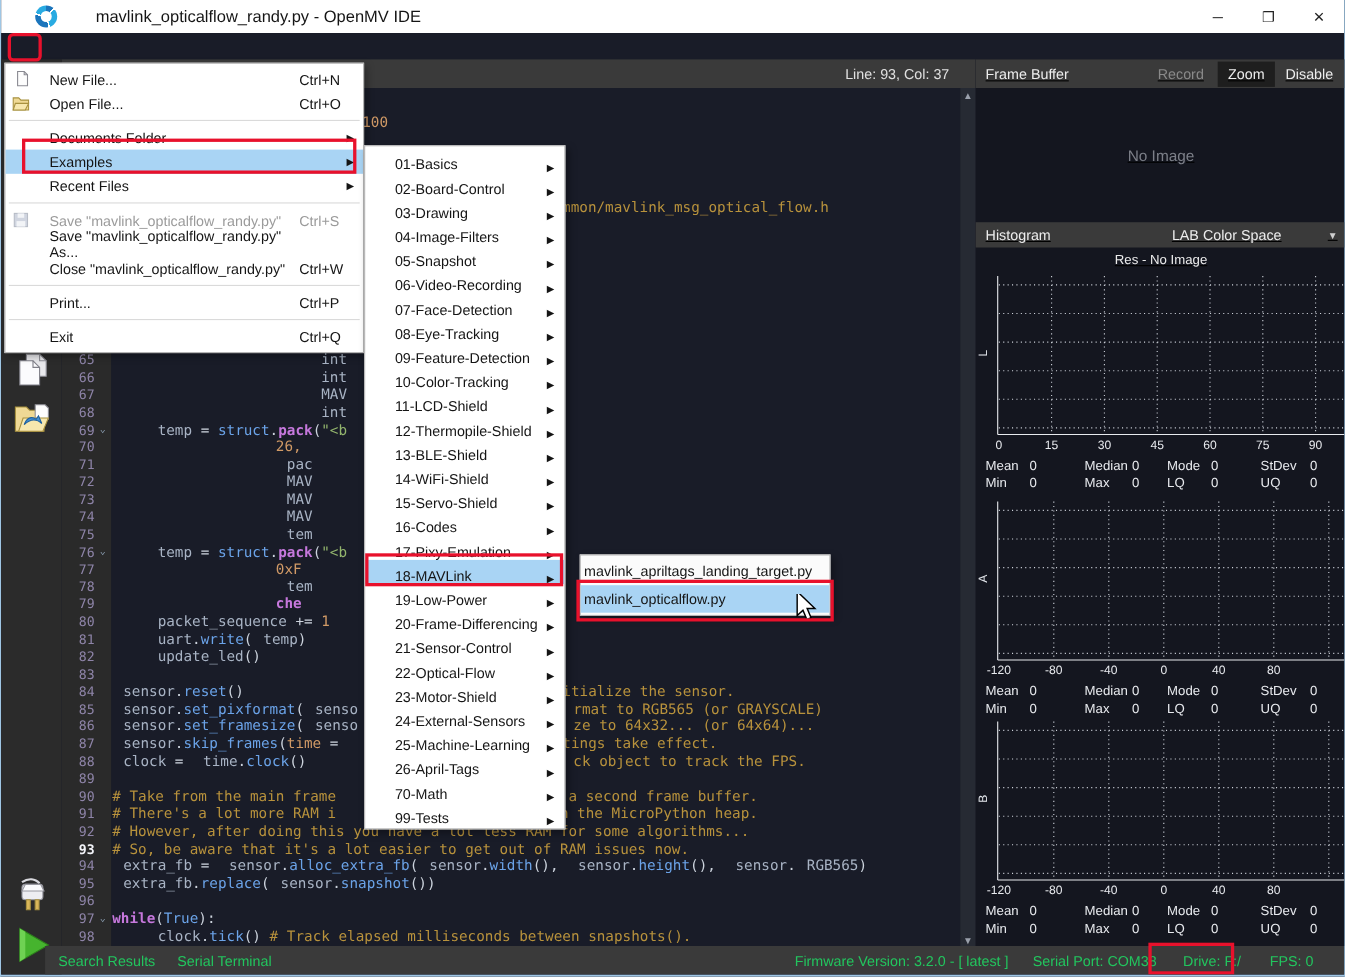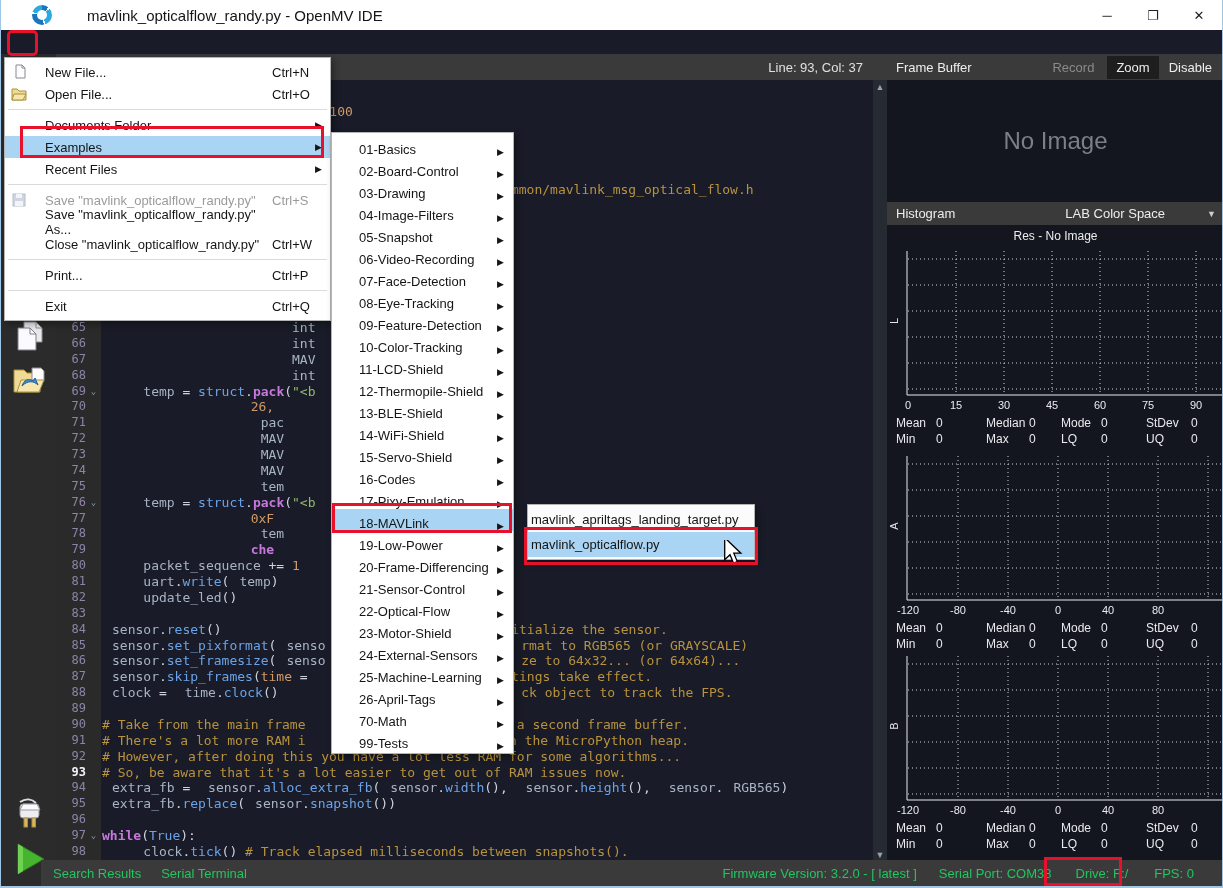--- a/index.html
+++ b/index.html
@@ -36,27 +36,27 @@
   .cl.cur .ln{color:#f2f3f8;font-weight:bold;}
   .c-id{color:#a8b3c4;margin-left:10px;} .c-op{color:#ccd3dd;} .c-kw{color:#c678dd;font-weight:bold;}
   .c-fn{color:#6ba3e8;} .c-num{color:#d19a66;} .c-com{color:#b8923c;} .c-str{color:#93b56d;} .c-sp{color:transparent;}
   .frag{position:absolute;font-family:"DejaVu Sans Mono",monospace;font-size:13px;white-space:pre;}
   .frag1{left:232px;top:24px;}
   .frag2{left:408px;top:102px;color:#b8923c;}
   .editor-scroll{position:absolute;left:872px;top:80px;width:14px;height:782px;background:#262a33;z-index:1;
     display:flex;flex-direction:column;justify-content:space-between;align-items:center;color:#9aa0ab;font-size:9px;}
   .sc-btn{height:14px;display:flex;align-items:center;}
   
-  .right-panel{position:absolute;left:886px;top:54px;width:337px;bottom:26px;background:#14161f;z-index:1;display:flex;flex-direction:column;}
+  .right-panel{position:absolute;left:886px;top:54px;width:337px;bottom:26px;background:#14161f;z-index:1;display:flex;flex-direction:column;text-decoration:underline;}
   .fb-header{height:26px;flex:none;background:#3a3a3a;display:flex;align-items:center;color:#ededed;font-size:13px;padding:0 6px 0 9px;}
   .fb-title{flex:1;}
   .fb-record{color:#8a8a8a;margin-right:13px;}
   .fb-zoom{background:#1e1e1e;padding:4px 9px;margin-right:4px;}
   .fb-disable{padding:4px 6px;}
-  .fb-image{height:122px;flex:none;display:flex;align-items:center;justify-content:center;color:#7c7f88;font-size:24px;}
+  .fb-image{height:122px;flex:none;display:flex;align-items:center;justify-content:center;color:#7c7f88;font-size:14px;}
   .hist-header{height:23px;flex:none;background:#3a3a3a;display:flex;align-items:center;color:#ededed;font-size:13px;padding:0 8px 0 9px;}
   .hh-title{flex:1;}
   .hh-space{margin-right:42px;}
   .hh-arrow{font-size:9px;color:#cfcfcf;}
   .res-row{height:22px;flex:none;text-align:center;line-height:22px;color:#ececec;font-size:12px;}
   .hist-block{flex:none;position:relative;}
   .hb-l{height:205px;} .hb-a{height:200px;} .hb-b{height:210px;}
   .plot{position:absolute;left:0;top:2px;width:337px;height:148px;}
   .axis-lab{position:absolute;left:0px;top:68px;width:14px;text-align:center;color:#e2e5ea;font-size:11px;transform:rotate(-90deg);}
   .ticks{position:absolute;left:0;top:152px;width:337px;height:13px;}

